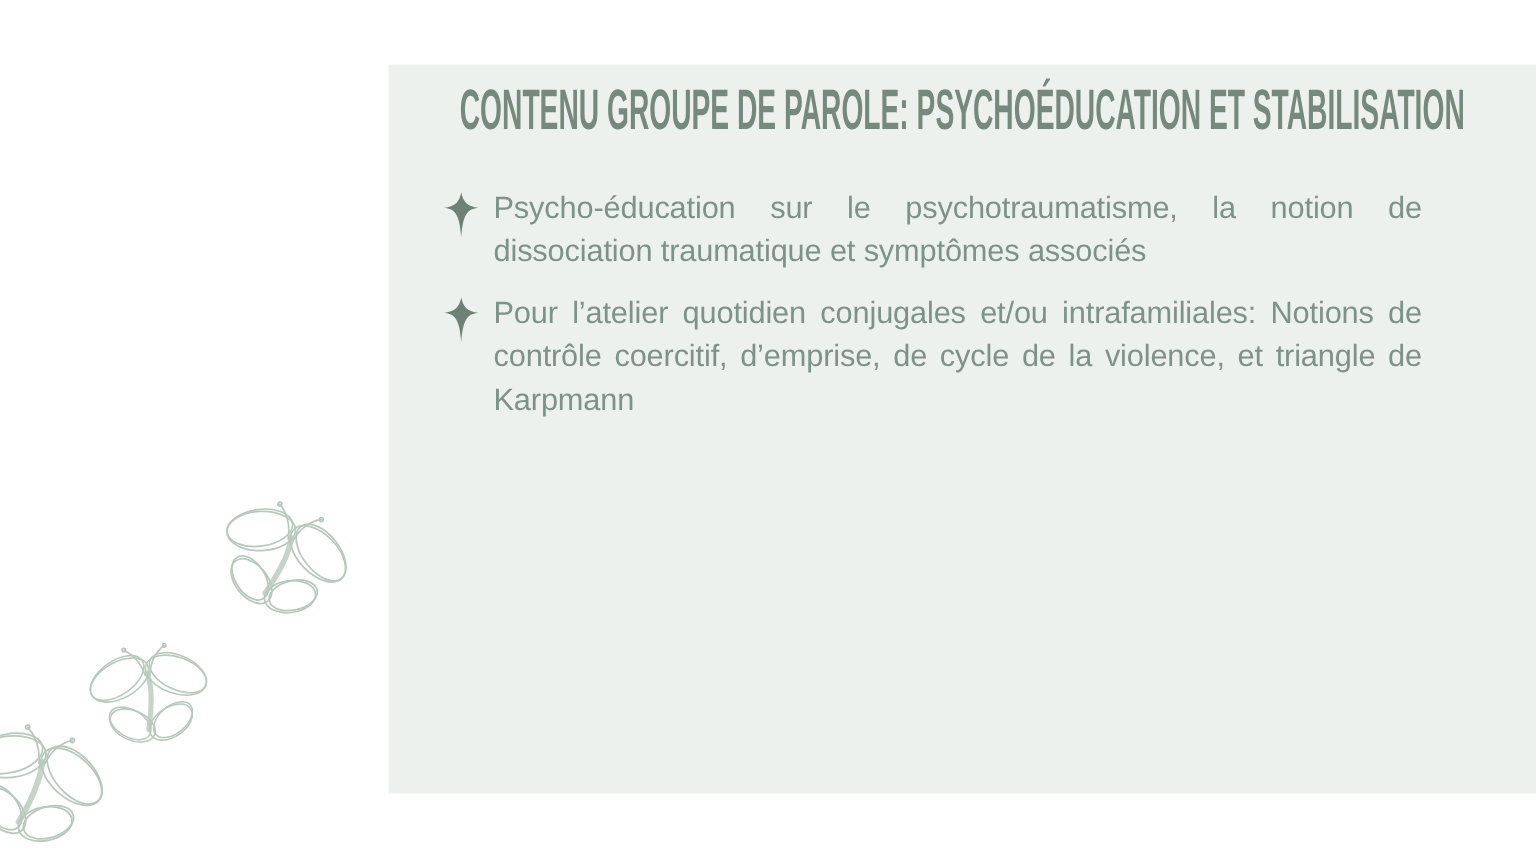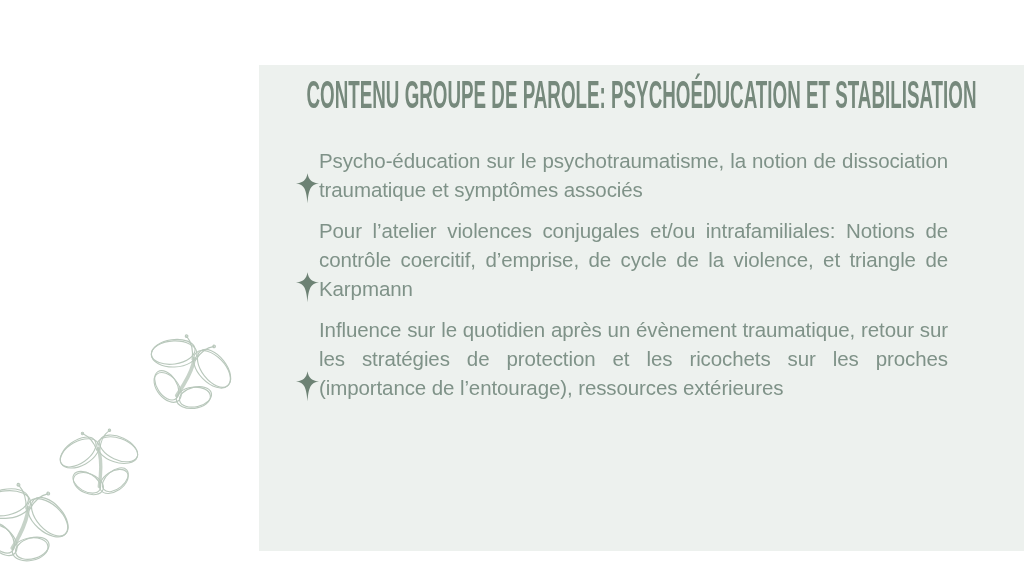--- a/index.html
+++ b/index.html
@@ -10,21 +10,21 @@
     height: 576px;
     overflow: hidden;
     background: var(--page-bg, #ffffff);
     font-family: "Liberation Sans", sans-serif;
   }
 
   
   .panel {
     position: absolute;
     left: 259px;
-    top: 65px;
+    top: 43px;
     width: 765px;
     height: 486px;
     background: var(--panel-bg, #edf1ee);
     padding-top: 6px;
     box-sizing: border-box;
   }
 
   
   .title-svg {
     display: block;
@@ -39,21 +39,22 @@
     fill: currentColor;
   }
 
   ul.bullets {
     list-style: none;
     margin: 27px 0 0 0;
     padding: 0 76px 0 37px;
   }
   ul.bullets li {
     display: flex;
-    align-items: flex-end;
+    align-items: flex-start;
+    gap: 10px;
     margin-bottom: 12px;
   }
   .sparkle {
     flex: none;
     width: 23px;
     height: 31px;
     margin-top: 4px;
     color: var(--sparkle, #6d8274);
   }
   .bullet-text {
@@ -130,24 +131,18 @@
       <li>
         <svg class="sparkle" viewBox="0 0 24 32">
           <path fill="currentColor" d="M12 0 C13.3 7.2 16.6 9.9 24 10.8 C16.6 11.7 13.2 14.6 12 31.5 C10.8 14.6 7.4 11.7 0 10.8 C7.4 9.9 10.7 7.2 12 0 Z"></path>
         </svg>
         <p class="bullet-text">Psycho-éducation sur le psychotraumatisme, la notion de dissociation traumatique et symptômes associés</p>
       </li>
       <li>
         <svg class="sparkle" viewBox="0 0 24 32">
           <path fill="currentColor" d="M12 0 C13.3 7.2 16.6 9.9 24 10.8 C16.6 11.7 13.2 14.6 12 31.5 C10.8 14.6 7.4 11.7 0 10.8 C7.4 9.9 10.7 7.2 12 0 Z"></path>
         </svg>
-        <p class="bullet-text">Pour l’atelier violences conjugales et/ou intrafamiliales: Notions de contrôle coercitif, d’emprise, de cycle de la violence, et triangle de Karpmann</p>
-      </li>
-      <li>
-        <svg class="sparkle" viewBox="0 0 24 32">
-          <path fill="currentColor" d="M12 0 C13.3 7.2 16.6 9.9 24 10.8 C16.6 11.7 13.2 14.6 12 31.5 C10.8 14.6 7.4 11.7 0 10.8 C7.4 9.9 10.7 7.2 12 0 Z"></path>
-        </svg>
-        <p class="bullet-text">Influence sur le quotidien après un évènement traumatique, retour sur les stratégies de protection et les ricochets sur les proches (importance de l’entourage), ressources extérieures</p>
+        <p class="bullet-text">Pour l’atelier quotidien conjugales et/ou intrafamiliales: Notions de contrôle coercitif, d’emprise, de cycle de la violence, et triangle de Karpmann</p>
       </li>
     </ul>
 
   </div>
 </div>
 
 </body></html>

